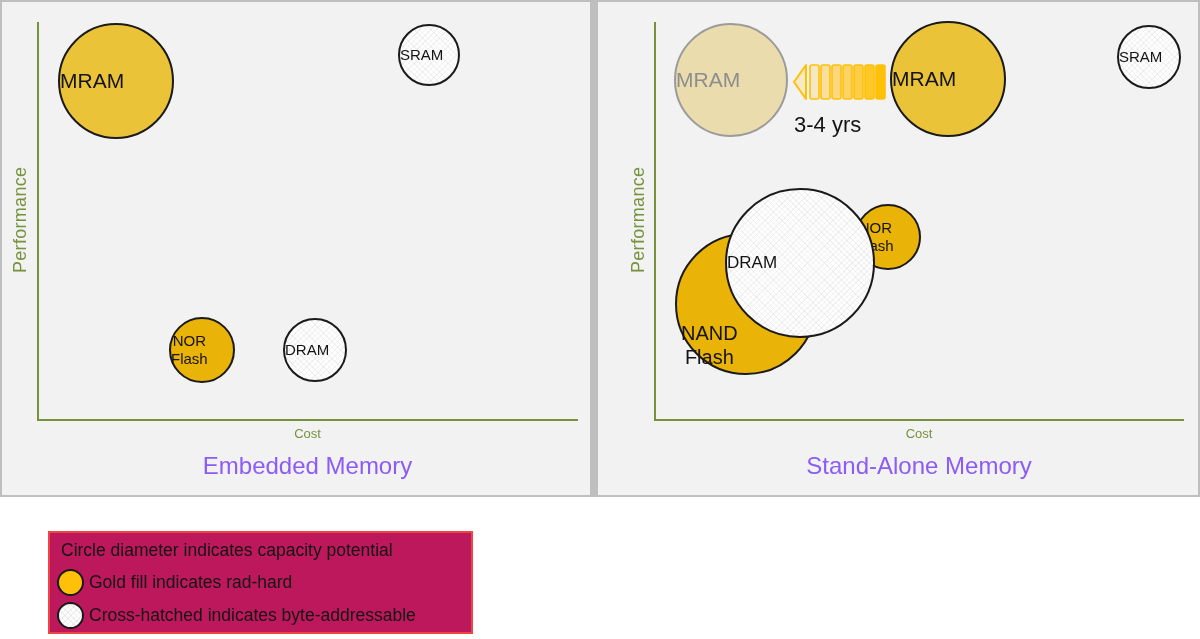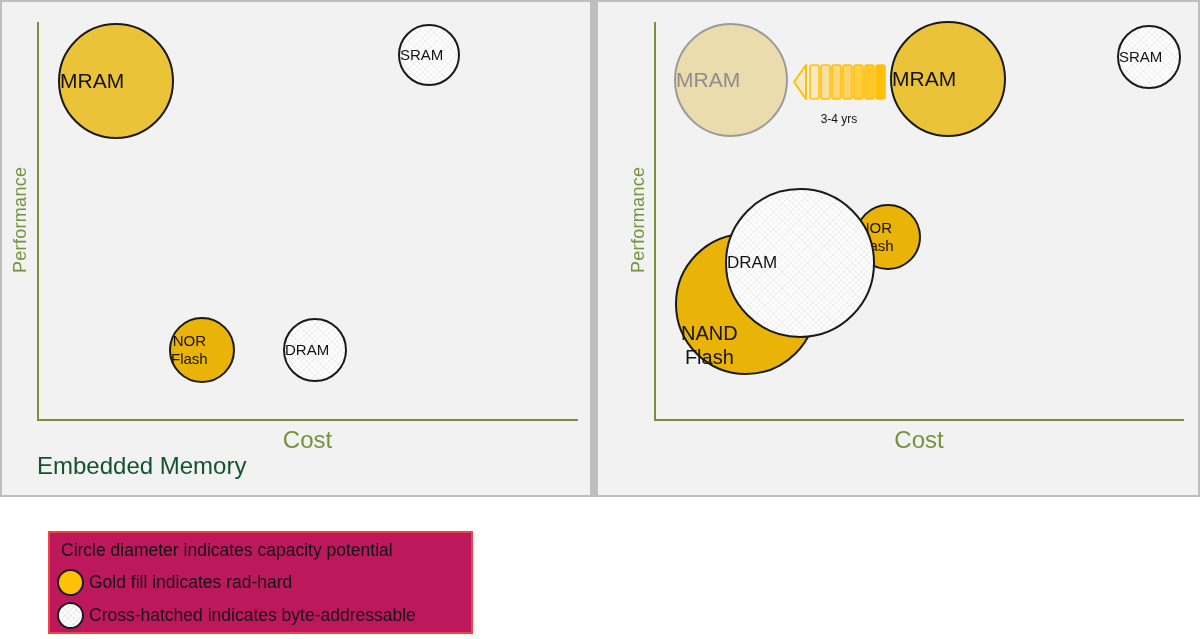--- a/index.html
+++ b/index.html
@@ -9,35 +9,35 @@
   
   .board{position:absolute;left:0;top:0;width:1196px;height:493px;border:2px solid #BFBFBF;background:#F2F2F2;}
   .divider{position:absolute;left:588px;top:0;width:8px;height:493px;background:#BFBFBF;}
   .panel{position:absolute;top:0;height:493px;}
   #panel-embedded{left:0;width:588px;}
   #panel-standalone{left:596px;width:600px;}
 
   .axis-y{position:absolute;width:2px;background:#76923D;}
   .axis-x{position:absolute;height:2px;background:#76923D;}
   .ylabel{position:absolute;writing-mode:vertical-rl;transform:rotate(180deg);color:#76923D;font-size:18px;letter-spacing:.3px;display:flex;align-items:center;justify-content:center;}
-  .xlabel{position:absolute;color:#76923D;font-size:24px;text-align:center;}
-  .ptitle{position:absolute;color:#14532d;font-size:24px;}
+  .xlabel{position:absolute;color:#76923D;font-size:13px;text-align:center;}
+  .ptitle{position:absolute;color:#8b5cf6;font-size:24px;text-align:center;}
 
   .bubble{position:absolute;border-radius:50%;display:flex;align-items:center;justify-content:flex-start;color:#141414;box-sizing:border-box;}
   .bubble .bubble-label{text-align:center;line-height:1.18;}
   .b-gold{background:#EAC339;border:2px solid #1A1A1A;}
   .b-amber{background:#eab308;border:2px solid #1A1A1A;}
   .b-hatched{background-color:#FEFEFE;
     background-image:repeating-linear-gradient(45deg,rgba(0,0,0,0.045) 0 1px,transparent 1px 4px),
                      repeating-linear-gradient(135deg,rgba(0,0,0,0.045) 0 1px,transparent 1px 4px);
     border:2px solid #1A1A1A;}
   .b-faded{background:#EBDCAD;border:2px solid #9B9B9B;color:#8E8E8E;}
 
   .arrow-svg{position:absolute;left:194px;top:60px;}
-  .arrow-caption{position:absolute;left:196px;top:110px;width:90px;text-align:center;font-size:12px;color:#141414;}
+  .arrow-caption{position:absolute;left:196px;top:110px;width:90px;text-align:left;font-size:22px;color:#141414;}
 
   
   .legend{position:absolute;left:4px;top:531px;width:421px;height:99px;background:#be185d;border:2px solid #ef4444;box-sizing:content-box;margin-left:44px;}
   .legend-row{position:absolute;left:7px;height:30px;display:flex;align-items:center;font-size:17.5px;color:#141414;white-space:nowrap;}
   .legend-row.r0{top:2px;padding-left:4px;}
   .legend-row.r1{top:34px;}
   .legend-row.r2{top:67px;}
   .legend-dot{width:27px;height:27px;border-radius:50%;border:2px solid #1A1A1A;margin-right:5px;flex:none;box-sizing:border-box;}
   .dot-gold{background:#FFC008;}
   .dot-hatch{background-color:#FEFEFE;
@@ -129,20 +129,21 @@
         <rect x="29" y="3" width="9" height="34" rx="2" fill="#F9DF9E" stroke="#FFC008" stroke-width="1.6"></rect>
         <rect x="40" y="3" width="9" height="34" rx="2" fill="#FBD87F" stroke="#FFC008" stroke-width="1.6"></rect>
         <rect x="51" y="3" width="9" height="34" rx="2" fill="#FCD465" stroke="#FFC008" stroke-width="1.6"></rect>
         <rect x="62" y="3" width="9" height="34" rx="2" fill="#FDCE47" stroke="#FFC008" stroke-width="1.6"></rect>
         <rect x="73" y="3" width="9" height="34" rx="2" fill="#FEC928" stroke="#FFC008" stroke-width="1.6"></rect>
         <rect x="84" y="3" width="9" height="34" rx="2" fill="#FFC008" stroke="#FFC008" stroke-width="1.6"></rect>
       </svg>
       <div class="arrow-caption">3-4 yrs</div>
 
       <div class="xlabel" style="left:56px;top:424px;width:530px;">Cost</div>
+      <div class="ptitle" style="left:56px;top:450px;width:530px;">Stand-Alone Memory</div>
     </section>
 
   </div>
 
   <div class="legend">
     <div class="legend-row r0">
       <span>Circle diameter indicates capacity potential</span>
     </div>
     <div class="legend-row r2">
       <span class="legend-dot dot-hatch"></span>

